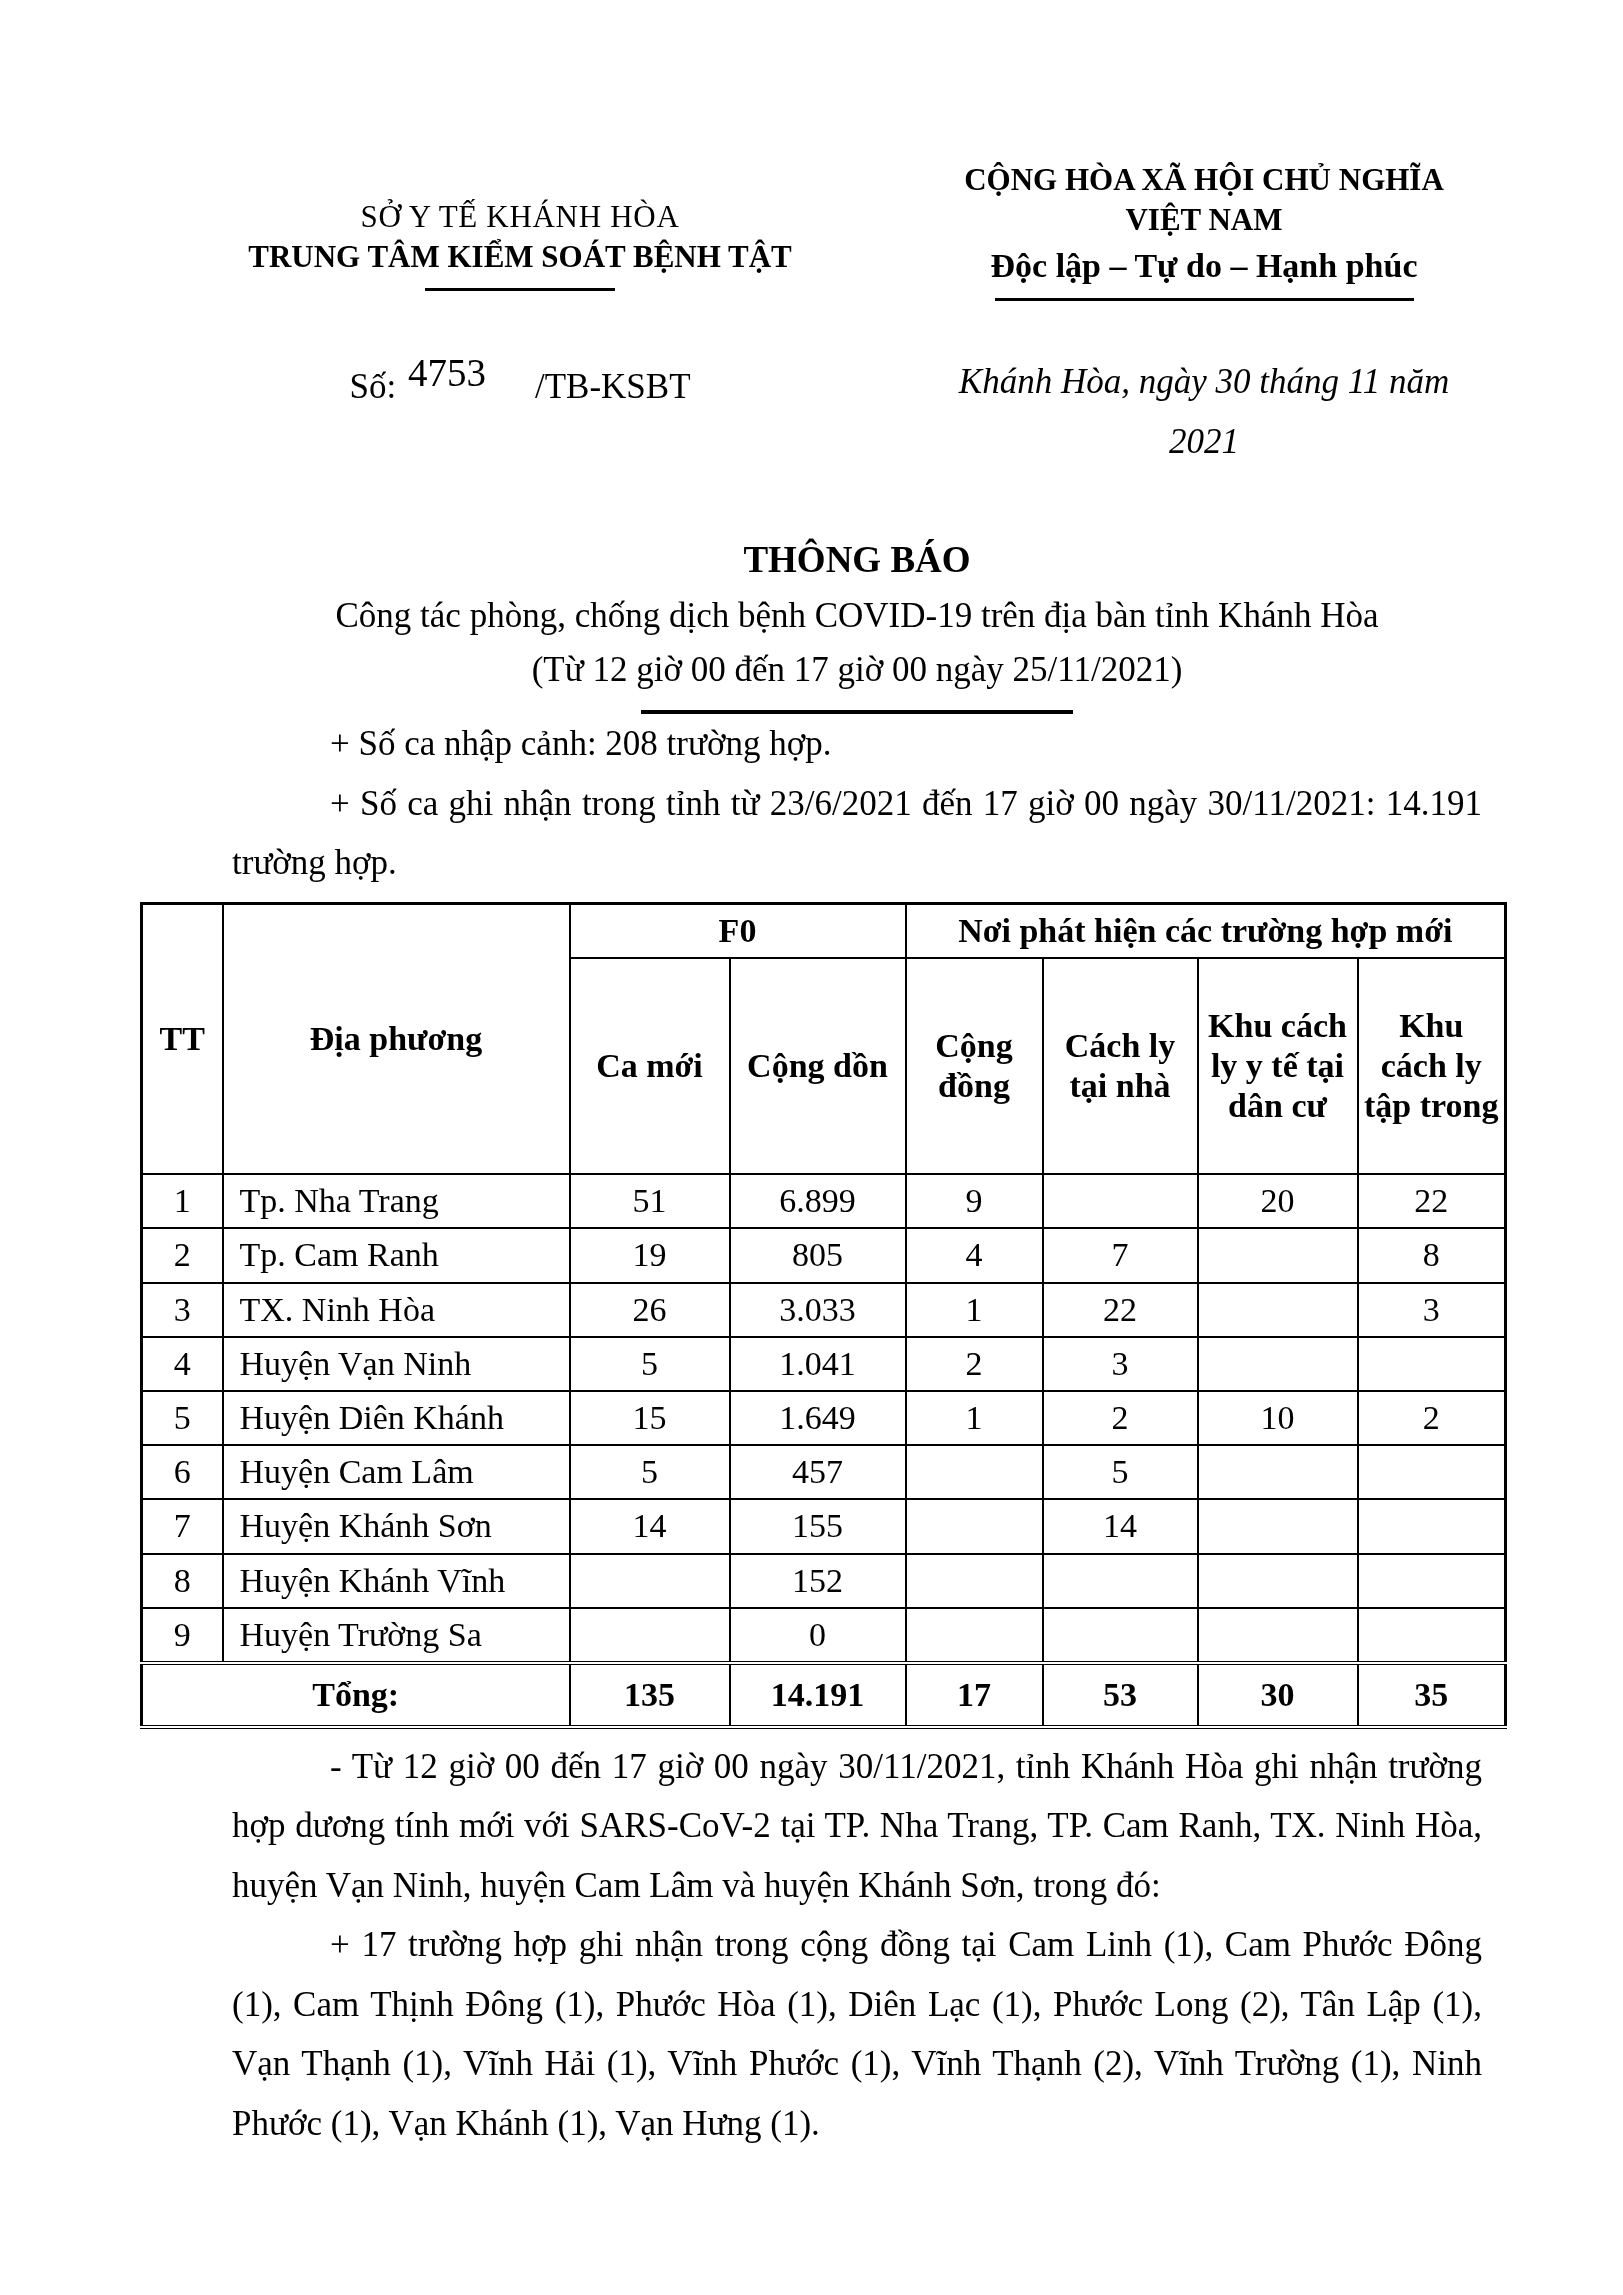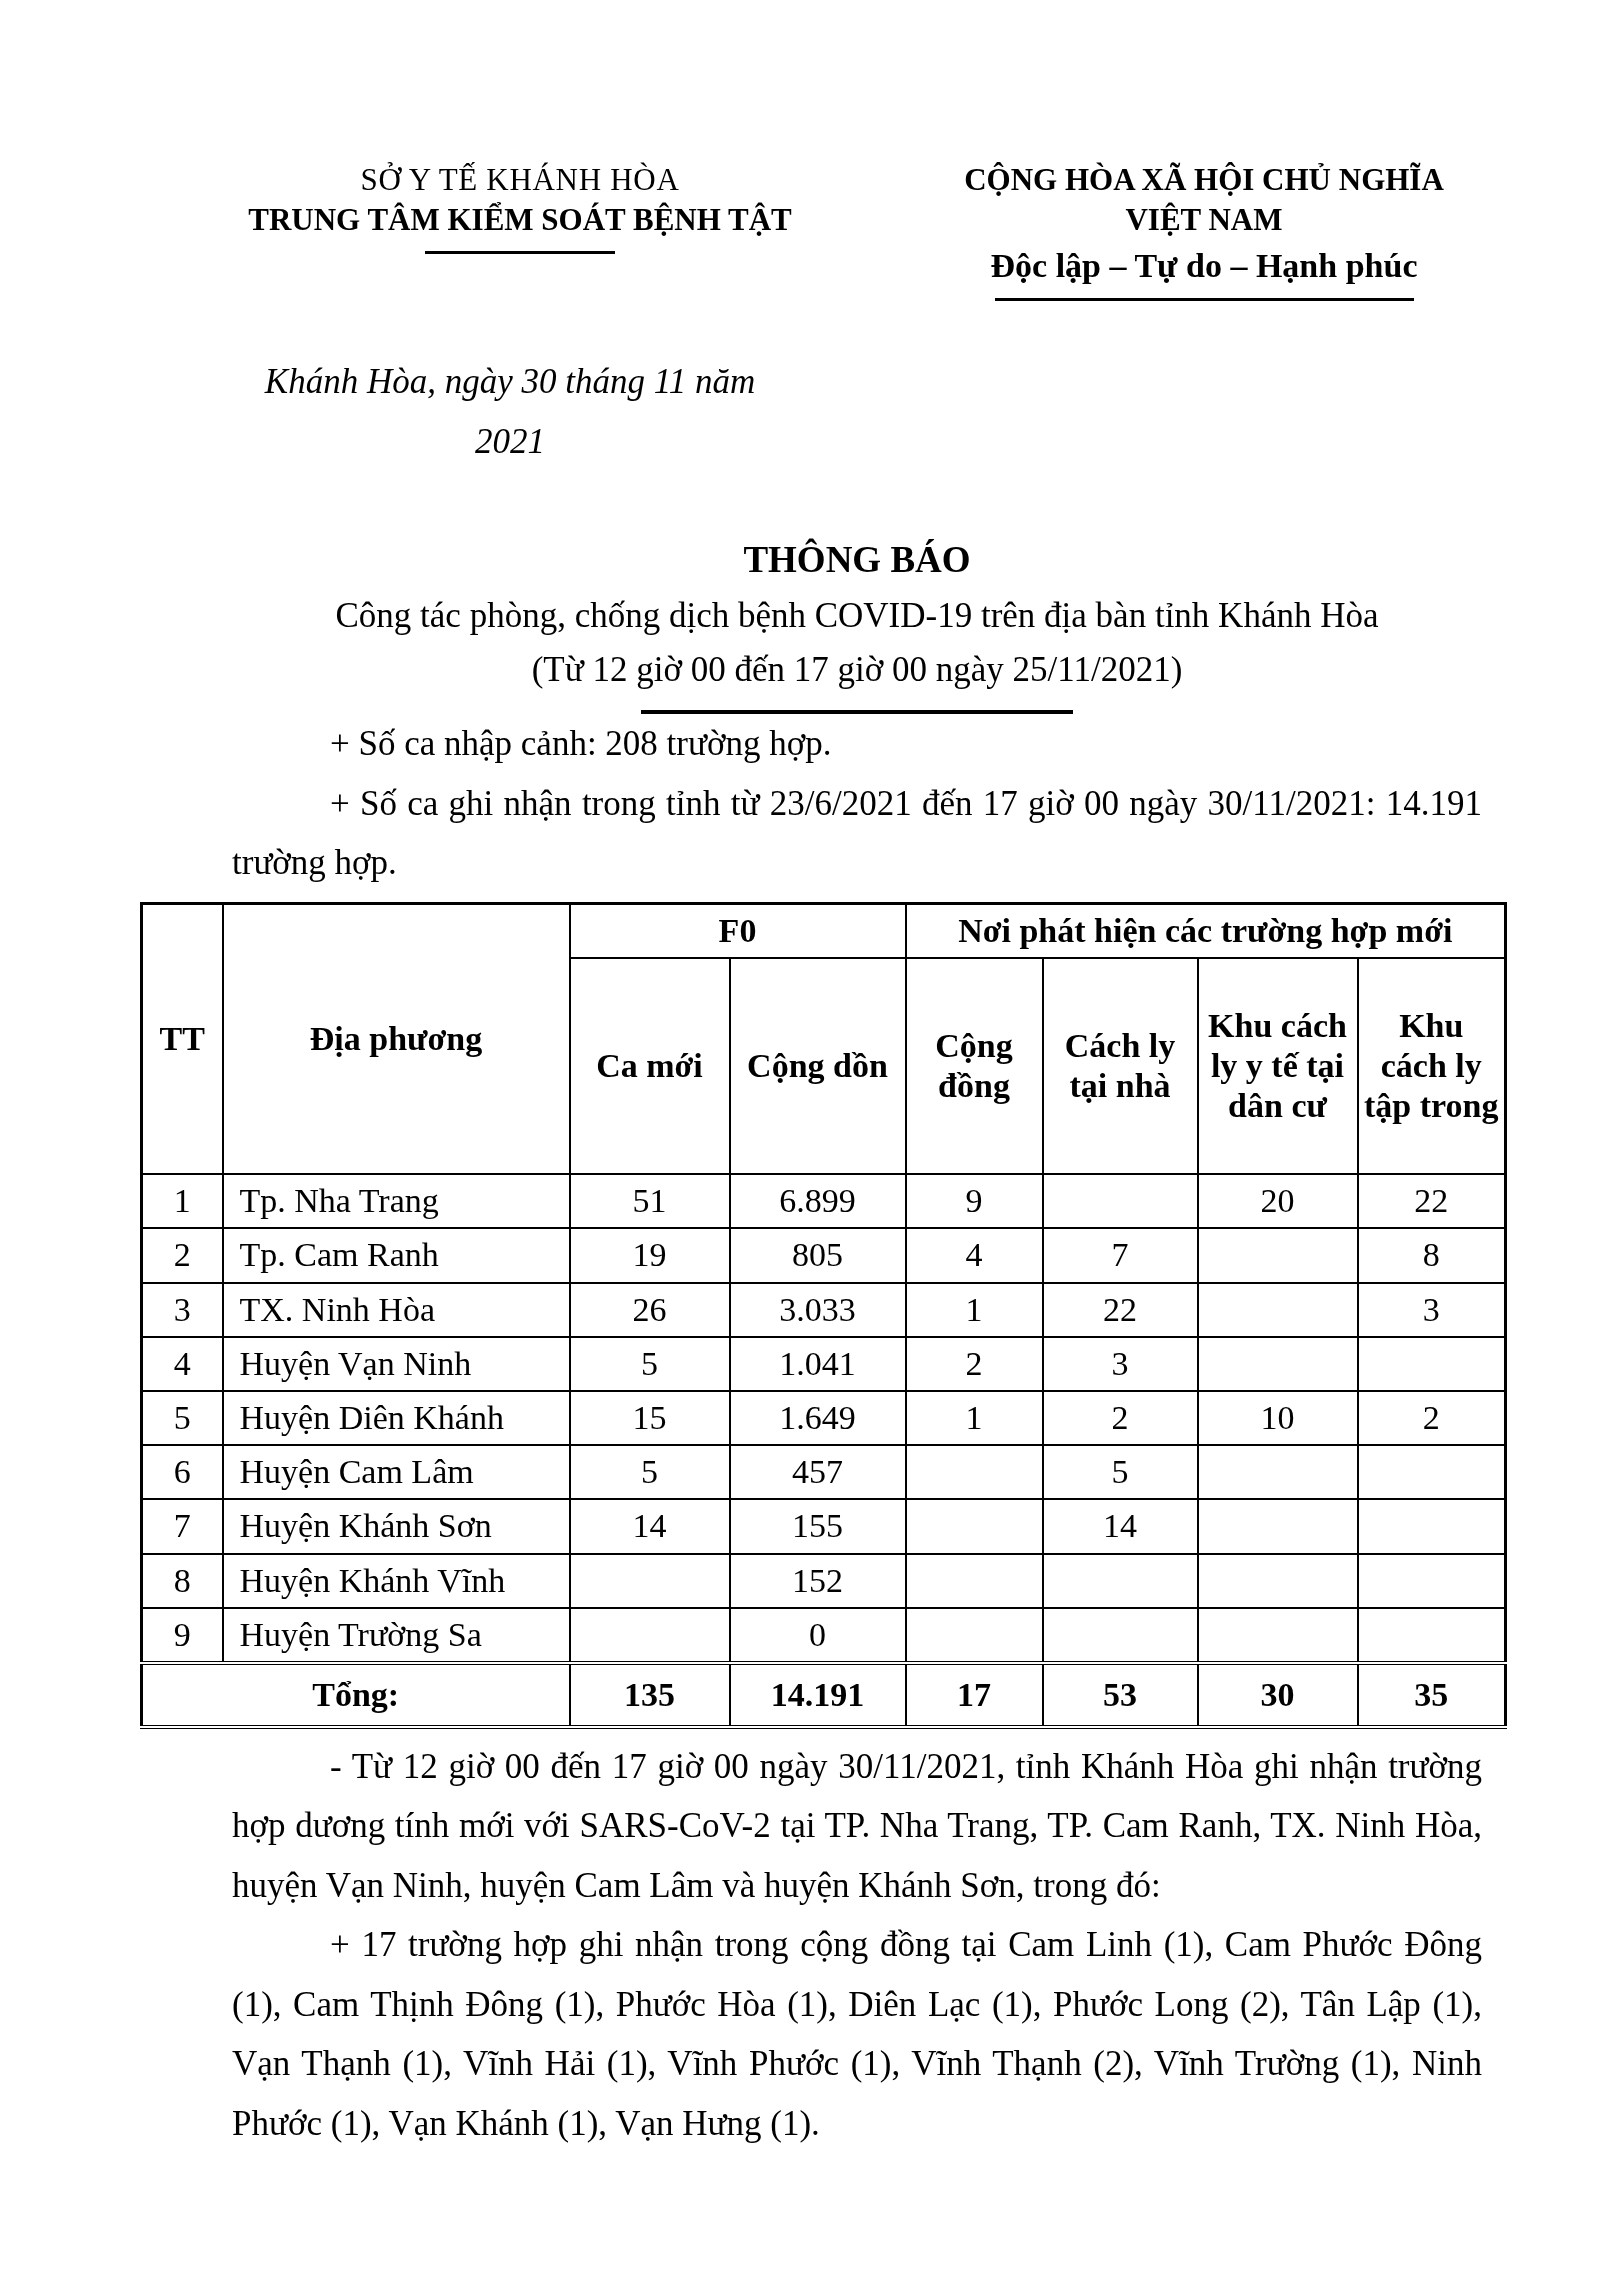--- a/index.html
+++ b/index.html
@@ -9,21 +9,21 @@
     width:1623px;height:2295px;
     background:#fff;color:#000;
     box-sizing:border-box;
     padding:160px 141px 0 232px;
     font-family:"Liberation Serif","DejaVu Serif",serif;
     font-size:35px;line-height:1.7;
     overflow:hidden;
   }
   
   .hdr{display:flex;justify-content:space-between;align-items:flex-start;}
-  .hdr-left{width:576px;text-align:center;line-height:1.3;}
+  .hdr-left{width:576px;text-align:center;line-height:1.3;margin-top:37px;}
   .hdr-right{width:556px;text-align:center;line-height:1.3;}
   .org-parent{font-size:31px;letter-spacing:0.7px;}
   .org-name{font-size:31px;font-weight:bold;letter-spacing:0px;}
   .motto1{font-size:31px;font-weight:bold;}
   .motto2{font-size:34px;font-weight:bold;margin-top:3px;}
   .rule{border:0;border-top:3.9px solid #000;margin:10.5px auto 0 auto;}
   .rule-org{width:190px;}
   .rule-motto{width:419px;}
   .hdr2{display:flex;justify-content:space-between;align-items:flex-start;margin-top:51px;}
   .so-line{width:576px;text-align:center;font-size:35px;}
@@ -72,20 +72,21 @@
       <hr class="rule rule-org">
     </div>
     <div class="hdr-right">
       <div class="motto1">CỘNG HÒA XÃ HỘI CHỦ NGHĨA VIỆT NAM</div>
       <div class="motto2">Độc lập – Tự do – Hạnh phúc</div>
       <hr class="rule rule-motto">
     </div>
   </div>
 
   <div class="hdr2">
+    <div class="so-line"><span>Số:</span><span class="doc-number">4753</span><span>/TB-KSBT</span></div>
     <div class="date-line">Khánh Hòa, ngày 30 tháng 11 năm 2021</div>
   </div>
 
   <div class="title-block">
     <div class="title-main">THÔNG BÁO</div>
     <div class="title-sub">Công tác phòng, chống dịch bệnh COVID-19 trên địa bàn tỉnh Khánh Hòa</div>
     <div class="title-sub">(Từ 12 giờ 00 đến 17 giờ 00 ngày 25/11/2021)</div>
     <hr class="rule rule-title">
   </div>
 

